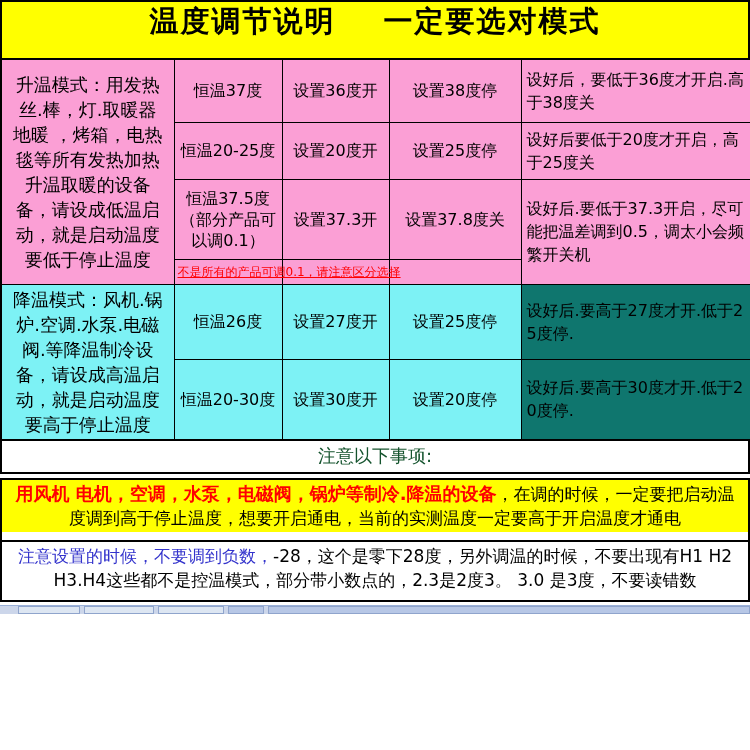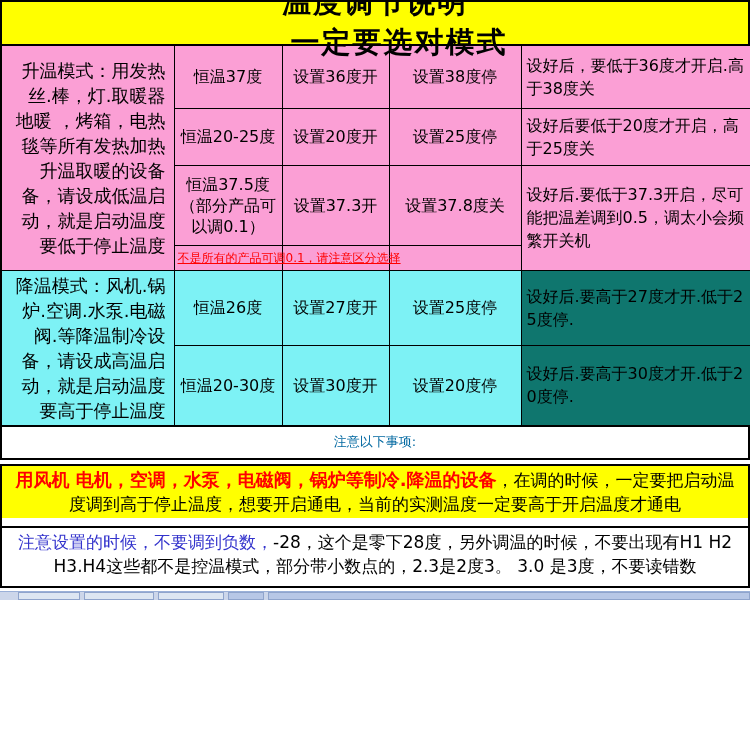--- a/index.html
+++ b/index.html
@@ -4,57 +4,57 @@
 <style>
   html,body{margin:0;padding:0;background:#fff;}
   #page{
     width:750px;height:750px;box-sizing:border-box;overflow:hidden;
     font-family:"DejaVu Sans",sans-serif;background:#fff;position:relative;
   }
   .box{box-sizing:border-box;border:2px solid #000;width:750px;}
 
   
   #header{
-    height:46px;background:#FFFF00;display:flex;align-items:center;justify-content:center;flex-direction:column;
+    height:60px;background:#FFFF00;display:flex;justify-content:center;
   }
   #header .t{font-size:29px;font-weight:bold;color:#000;letter-spacing:2px;}
   #header .t2{margin-left:48px;}
 
   
   #intro{
     height:69px;margin-top:-2px;background:#fff;color:#FF1414;
     font-size:22px;font-weight:bold;line-height:32px;padding:2px 6px;
     letter-spacing:1px;
   }
 
   
   table{border-collapse:collapse;table-layout:fixed;width:750px;margin-top:-2px;}
   td{border:1px solid #000;box-sizing:border-box;padding:2px 3px;color:#000;
      word-break:break-all;vertical-align:middle;}
   table{border:2px solid #000;}
   .pink{background:#FB9FD5;}
   .cyan{background:#7DF2F5;}
   .green{background:#0f766e;}
-  td.mode{font-size:18px;line-height:25px;text-align:right;padding:2px 8px;}
+  td.mode{font-size:18px;line-height:25px;text-align:center;padding:2px 8px;}
   td.val{font-size:16px;text-align:center;line-height:21px;}
   td.note{font-size:16px;line-height:23px;text-align:left;padding:2px 5px;}
   tr.r1{height:63px;} tr.r2{height:57px;} tr.r3{height:80px;margin-top:44px;}
   tr.rw{height:25px;} tr.r4{height:72px;} tr.r5{height:76px;}
   td.warn{position:relative;padding:0 0 0 3px;vertical-align:bottom;}
   td.warn .wtxt{
     position:relative;z-index:2;color:#FF0000;font-size:12px;white-space:nowrap;
     text-decoration:underline;line-height:24px;
   }
   td.warn .vline{position:absolute;top:0;bottom:0;width:1px;background:#000;z-index:1;}
   td.warn .vl1{left:107px;} td.warn .vl2{left:214px;}
 
   
   #notice-heading{
     height:35px;margin-top:-2px;background:#fff;display:flex;align-items:center;justify-content:center;
-    font-size:13px;color:#0369a1;
+    font-size:18px;color:#14532d;
   }
 
   
   .caution{font-size:17px;line-height:24px;text-align:center;padding:2px 8px;}
   #caution-heat{
     height:70px;margin-top:-2px;
     background:linear-gradient(to bottom,#FFFF00 0,#FFFF00 48px,#ffffff 48px);
   }
   #caution-cool{
     height:64px;margin-top:4px;

